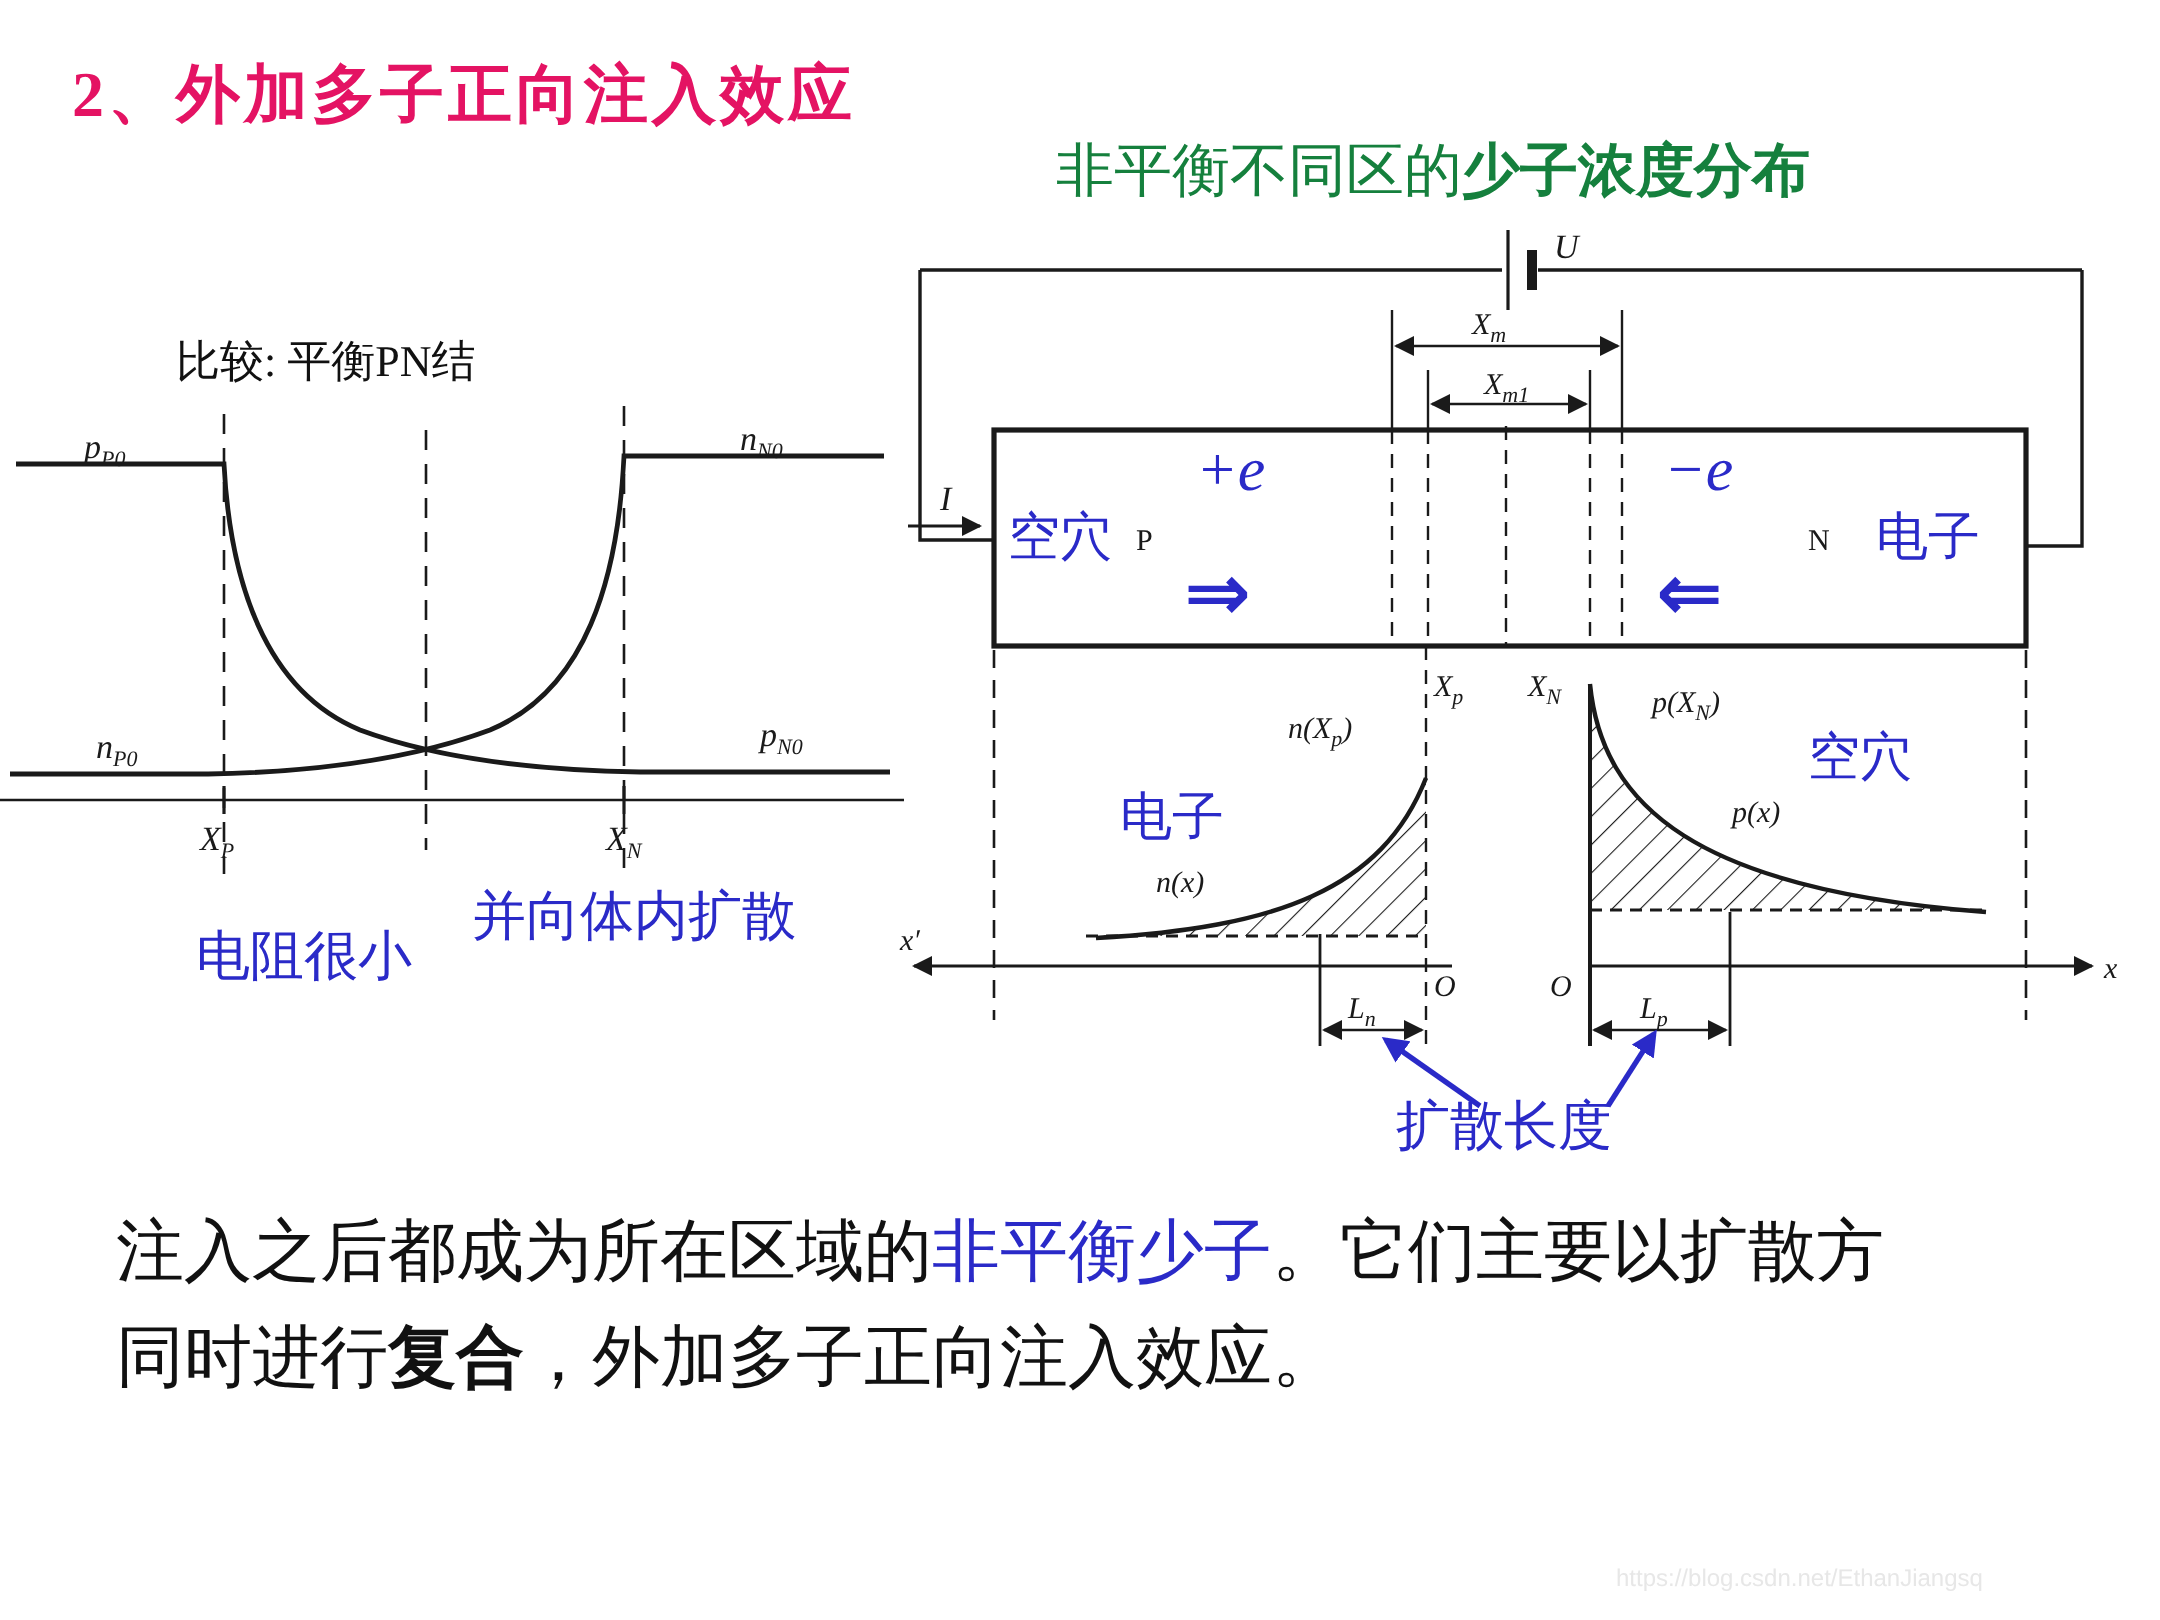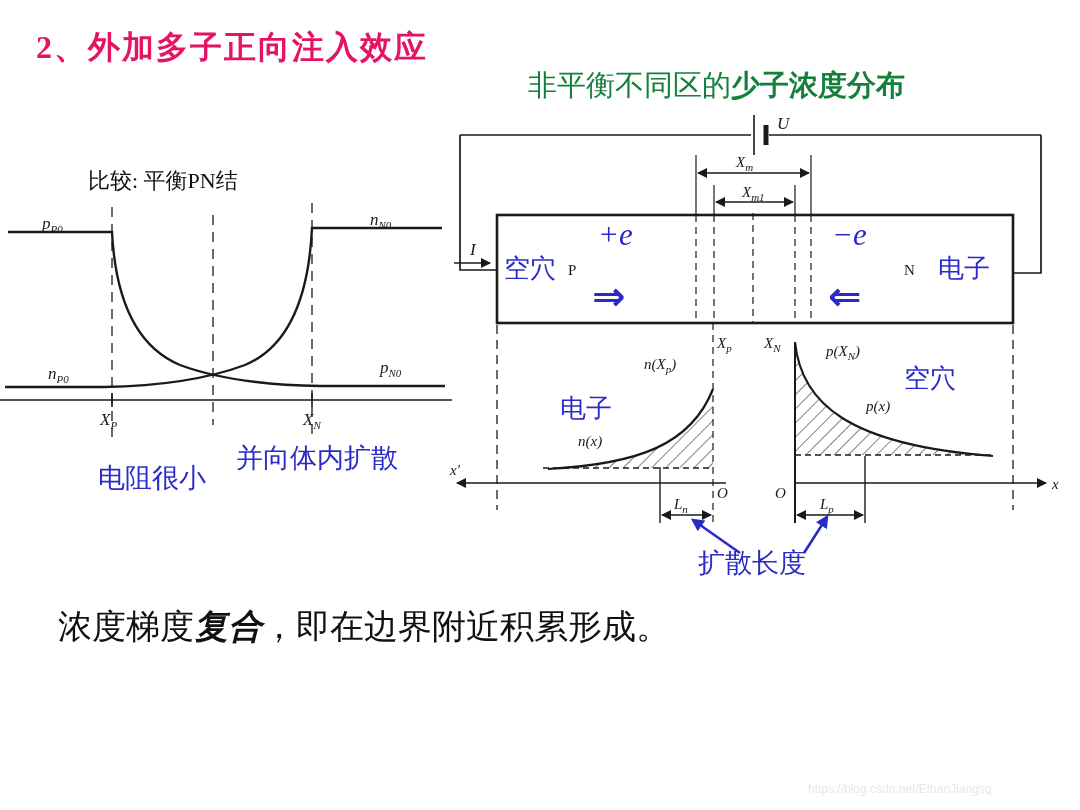--- a/index.html
+++ b/index.html
@@ -13,21 +13,21 @@
   .abs{position:absolute;}
   .main-title{left:36px;top:26px;font-size:32px;font-weight:bold;color:var(--magenta);letter-spacing:2px;text-align:center;}
   .right-title{left:528px;top:66px;font-size:29px;color:#15803d;white-space:nowrap;}
   .right-title .b{font-weight:bold;}
   .left-title{left:88px;top:166px;font-size:22px;color:#111;white-space:nowrap;}
   .note-blue{color:var(--blue);font-size:27px;white-space:nowrap;}
   .note1{left:98px;top:460px;}
   .note2{left:236px;top:441px;line-height:34px;}
   .paragraph{left:58px;top:600px;width:980px;font-size:34px;line-height:53px;color:#111;}
   .seg-blue{color:var(--blue);}
-  .seg-bold{font-weight:bold;font-style:italic;}
+  .seg-bold{font-weight:bold;}
   .watermark{left:808px;top:782px;font-size:12px;color:var(--watermark);font-family:"Liberation Sans",sans-serif;white-space:nowrap;text-align:right;}
 
   
   text{fill:var(--ink);}
   .lbl{font-family:"Liberation Serif",serif;font-style:italic;font-size:17px;}
   .lbl15{font-family:"Liberation Serif",serif;font-style:italic;font-size:15px;}
   .sub{font-size:11px;}
   .rom{font-style:normal;font-size:15px;font-family:"Liberation Serif",serif;}
   .cnblue{font-family:"Liberation Serif",serif;font-size:26px;fill:var(--blue);}
   .cnblue27{font-family:"Liberation Serif",serif;font-size:27px;fill:var(--blue);}
@@ -157,16 +157,17 @@
   <path class="stroke" stroke-width="1.4" d="M417,351 V418"></path>
   <path class="stroke" stroke-width="1.3" d="M349,410 H415" marker-start="url(#ah)" marker-end="url(#ah)"></path>
   <text class="lbl15" x="372" y="404"><tspan>L</tspan><tspan class="sub" dy="4">p</tspan></text>
 
   <path d="M292,448 L245,415" stroke="#2a2ac8" stroke-width="2.6" fill="none" marker-end="url(#bah)"></path>
   <path d="M356,448 L379,412" stroke="#2a2ac8" stroke-width="2.6" fill="none" marker-end="url(#bah)"></path>
   <text class="cnblue27" x="250" y="467">扩散长度</text>
 </svg>
 
 <div class="abs paragraph">
-  <div><span>浓度梯度</span><span class="seg-bold">复合</span><span>，即在边界附近积累形成。</span></div>
+  <div><span>注入之后都成为所在区域的</span><span class="seg-blue">非平衡少子</span><span>。它们主要以扩散方</span></div>
+  <div><span>同时进行</span><span class="seg-bold">复合</span><span>，外加多子正向注入效应。</span></div>
 </div>
 
 <div class="abs watermark">https://blog.csdn.net/EthanJiangsq</div>
 
 </body></html>

